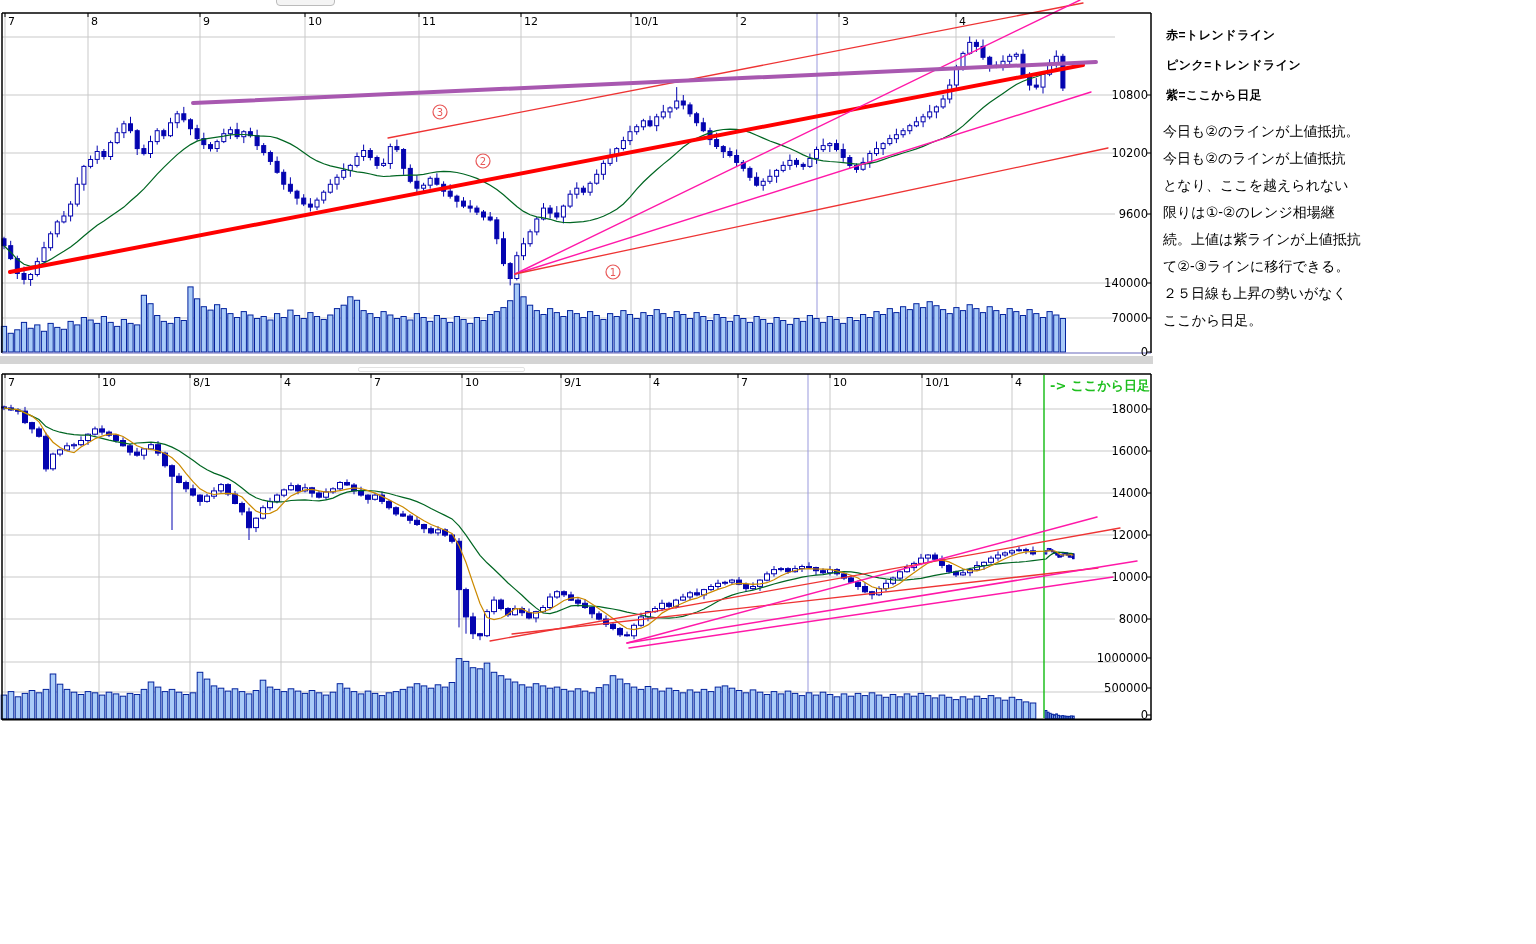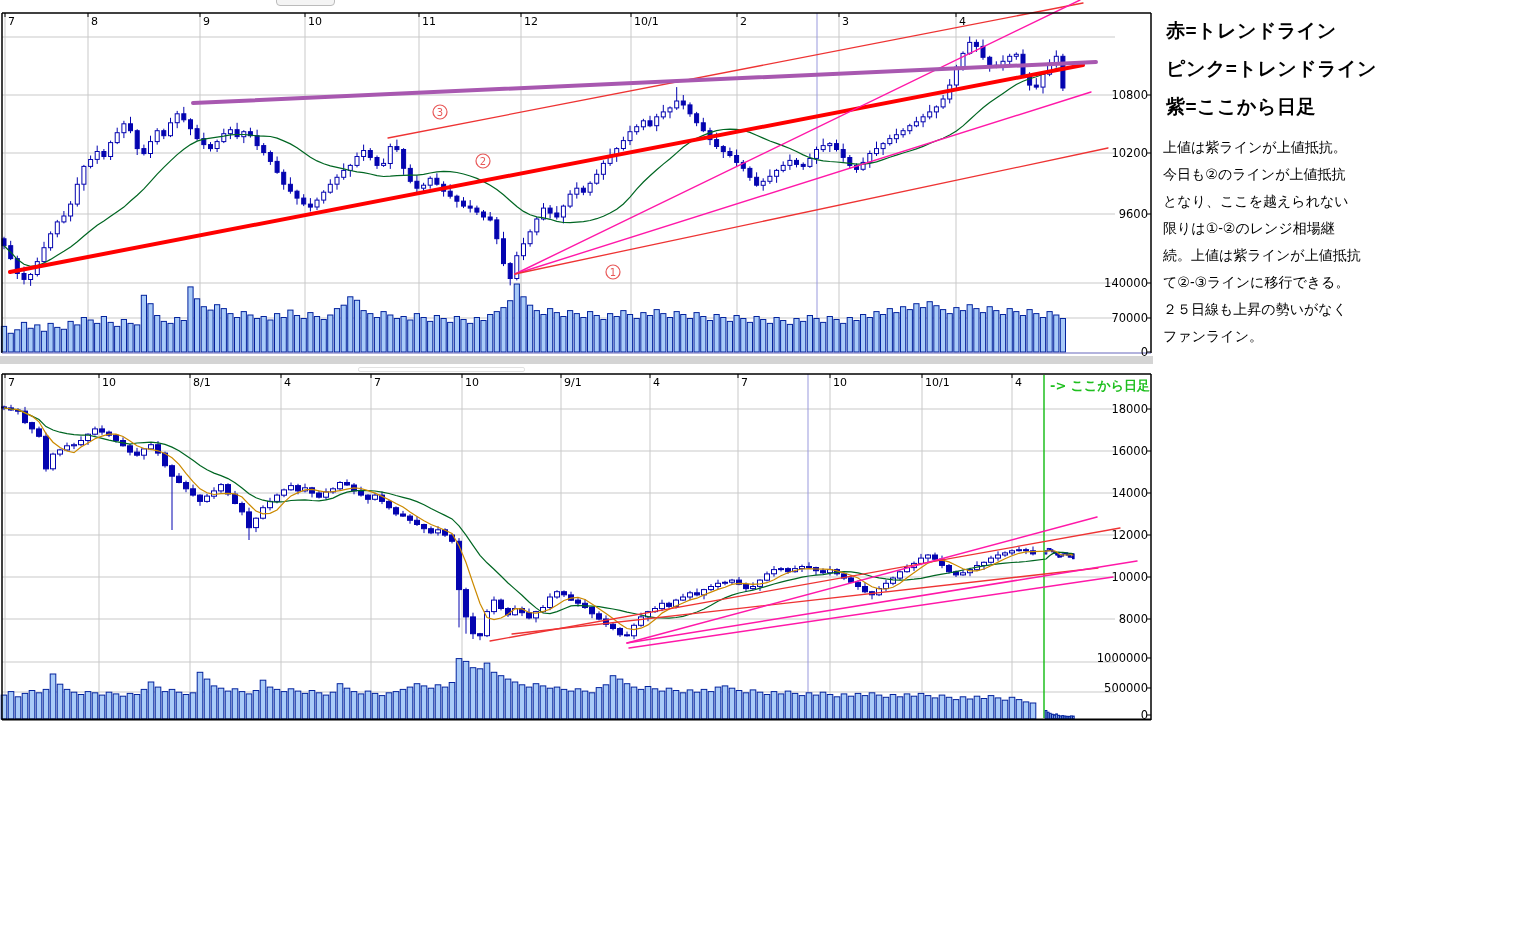--- a/index.html
+++ b/index.html
@@ -1,20 +1,20 @@
 <!DOCTYPE html>
 <html><head>
 <meta charset="utf-8">
 <style>
   html,body{margin:0;padding:0;background:#fff;}
   body{font-family:"Liberation Sans","DejaVu Sans",sans-serif;}
   .stage{position:relative;width:1536px;height:944px;background:#fff;overflow:hidden;}
   svg text{font-family:"DejaVu Sans","Liberation Sans",sans-serif;}
   .side-panel{position:absolute;left:1160px;top:14px;width:220px;}
-  .legend-item{font-size:19px;font-weight:bold;margin:4px 0 12px 6px;letter-spacing:0.5px;}
+  .legend-item{font-size:12px;font-weight:bold;margin:13px 0 12px 6px;letter-spacing:0.5px;}
   .comment{margin:14px 0 0 3px;width:196px;font-size:14px;color:#000;}
   .comment .cline{line-height:27px;white-space:nowrap;}
   .divider-strip{position:absolute;left:0;top:356px;width:1153px;height:8px;background:#D4D4D4;}
   .divider-thumb{position:absolute;left:358px;top:367px;width:165px;height:3px;border:1px solid #E2E2E2;border-radius:2px;}
   .clipped-widget{position:absolute;left:276px;top:-8px;width:57px;height:12px;border:1px solid #BBB;border-radius:4px;background:#F4F4F4;}
 </style>
 </head>
 <body>
 
 <div class="stage">
@@ -1136,23 +1136,23 @@
   </svg>
 
   <div class="divider-strip"></div>
   <div class="divider-thumb"></div>
 
   <div class="side-panel">
     <div class="legend-item">赤=トレンドライン</div>
     <div class="legend-item">ピンク=トレンドライン</div>
     <div class="legend-item">紫=ここから日足</div>
     <div class="comment">
-      <div class="cline">上値は紫ラインが上値抵抗。</div>
+      <div class="cline">今日も②のラインが上値抵抗。</div>
       <div class="cline">今日も②のラインが上値抵抗</div>
       <div class="cline">となり、ここを越えられない</div>
       <div class="cline">限りは①-②のレンジ相場継</div>
       <div class="cline">続。上値は紫ラインが上値抵抗</div>
       <div class="cline">て②-③ラインに移行できる。</div>
       <div class="cline">２５日線も上昇の勢いがなく</div>
-      <div class="cline">ファンライン。</div>
+      <div class="cline">ここから日足。</div>
     </div>
   </div>
 </div>
 
 </body></html>

